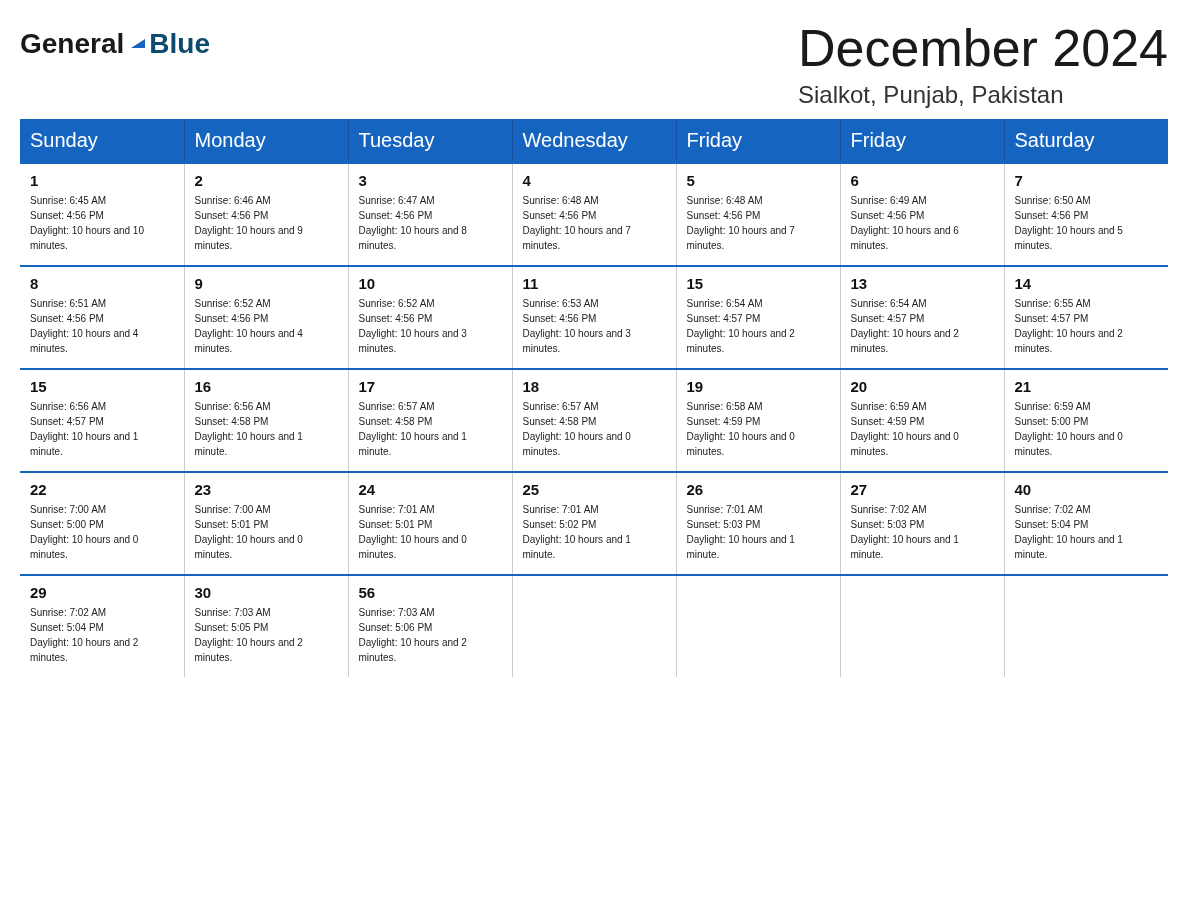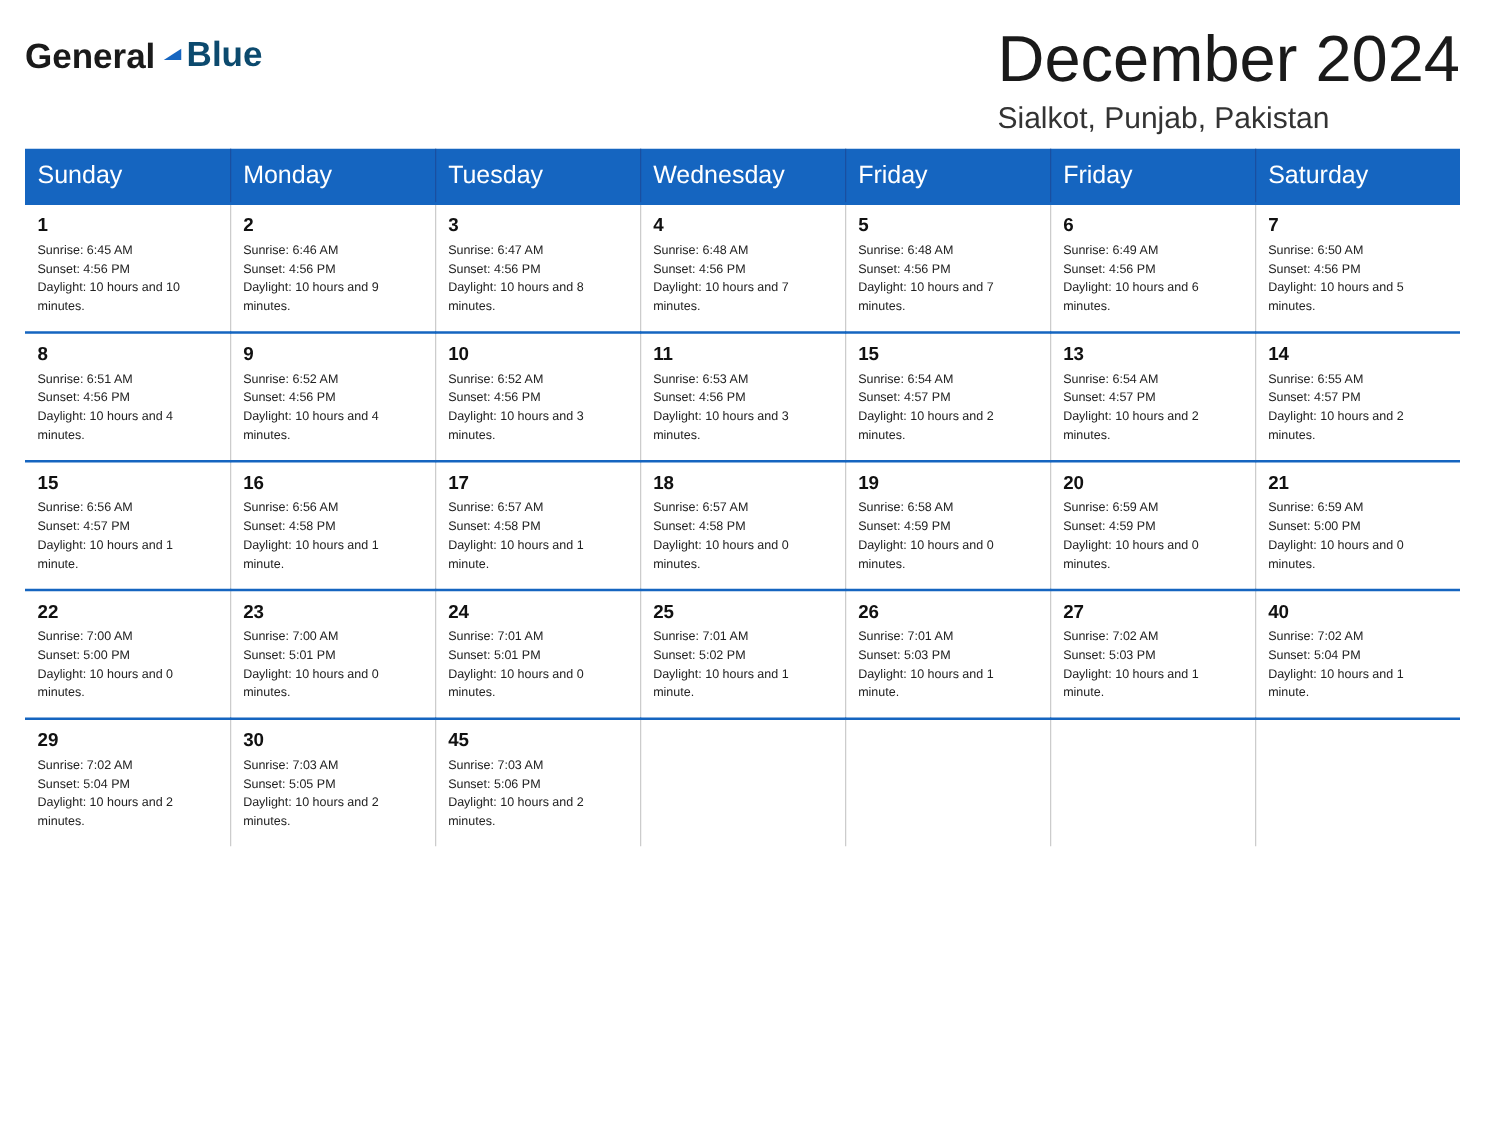--- a/index.html
+++ b/index.html
@@ -259,21 +259,21 @@
       <tr>
         <td>
           <span class="day-num">29</span>
           <div class="day-info">Sunrise: 7:02 AM<br>Sunset: 5:04 PM<br>Daylight: 10 hours and 2 minutes.</div>
         </td>
         <td>
           <span class="day-num">30</span>
           <div class="day-info">Sunrise: 7:03 AM<br>Sunset: 5:05 PM<br>Daylight: 10 hours and 2 minutes.</div>
         </td>
         <td>
-          <span class="day-num">45</span>
+          <span class="day-num">56</span>
           <div class="day-info">Sunrise: 7:03 AM<br>Sunset: 5:06 PM<br>Daylight: 10 hours and 2 minutes.</div>
         </td>
         <td class="empty-cell"></td>
         <td class="empty-cell"></td>
         <td class="empty-cell"></td>
         <td class="empty-cell"></td>
       </tr>
     </tbody>
 </table>
 

